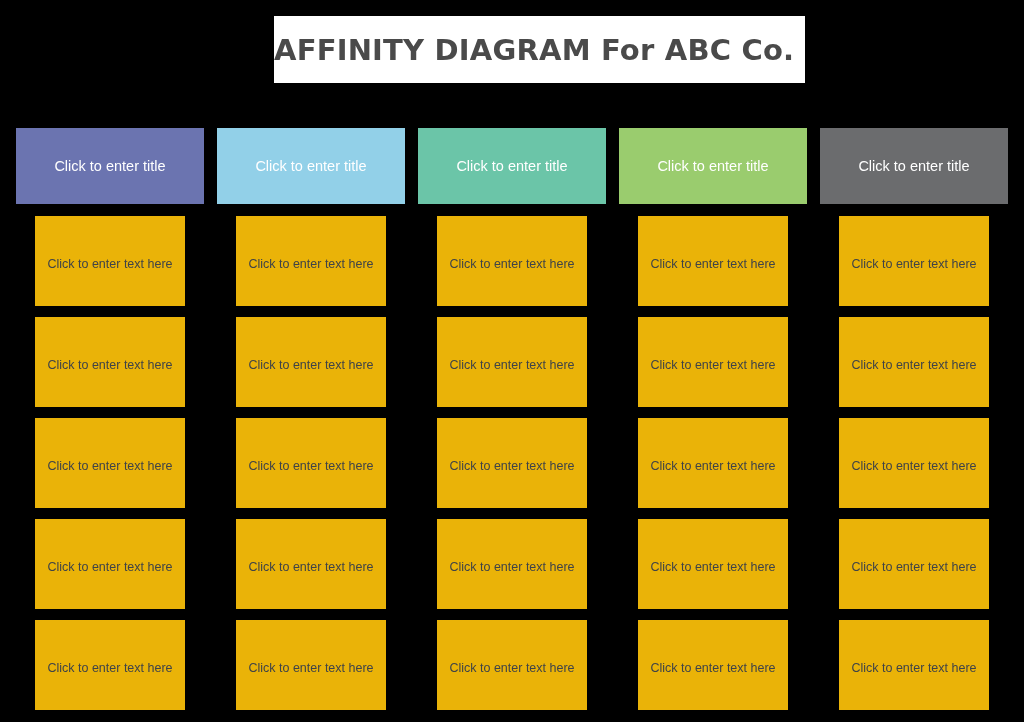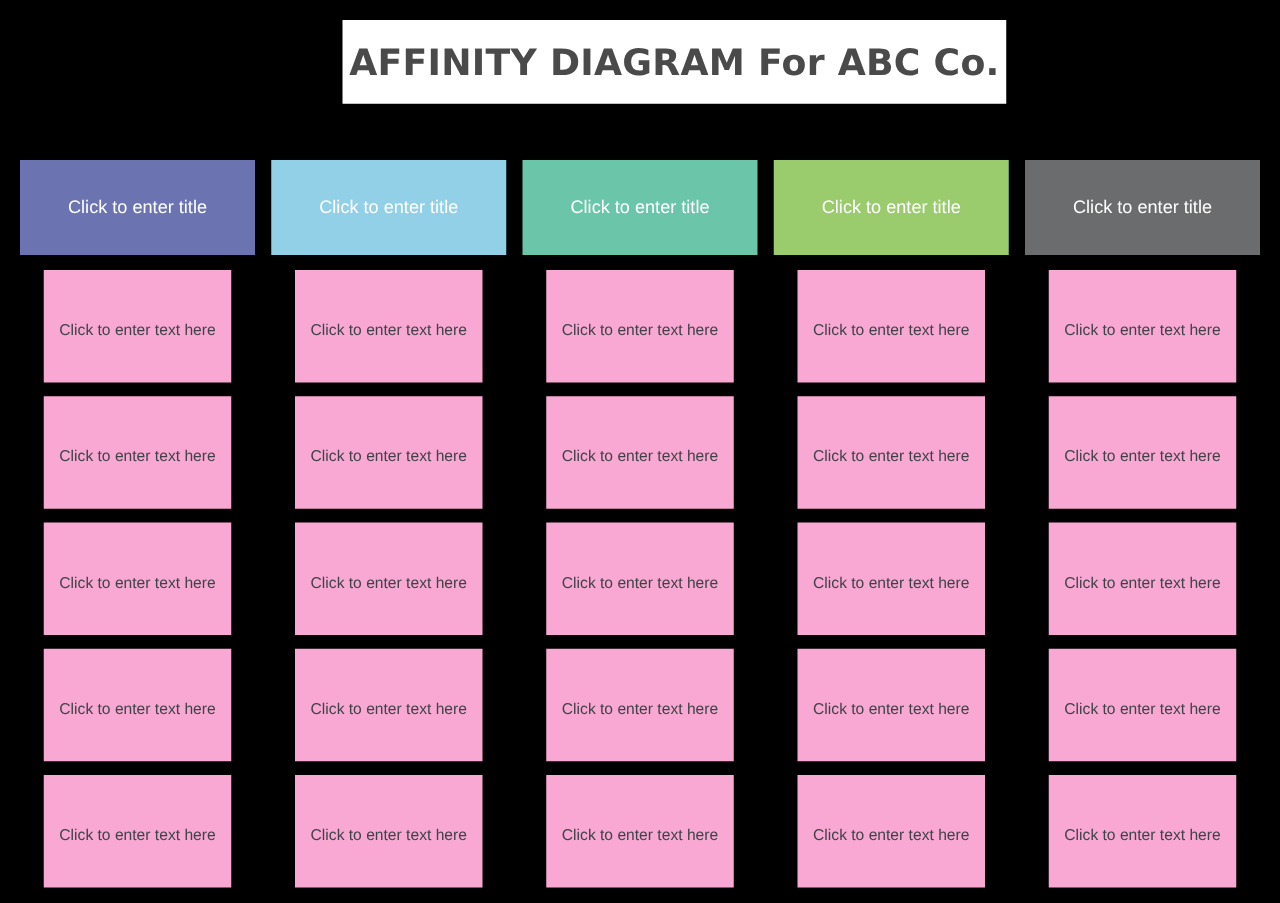--- a/index.html
+++ b/index.html
@@ -18,21 +18,21 @@
   
   #title-panel {
     position: absolute;
     left: 274px;
     top: 16px;
     width: 531px;
     height: 67px;
     background: #ffffff;
     display: flex;
     align-items: center;
-    justify-content: center;
+    justify-content: flex-start;
   }
   #title-text {
     font-size: 29px;
     font-weight: bold;
     color: #4a4a4a;
     letter-spacing: 0.2px;
     white-space: nowrap;
     font-family: "DejaVu Sans", sans-serif;
   }
 
@@ -65,21 +65,21 @@
   }
   .cards {
     position: absolute;
     top: 88px;
     left: 19px;
     width: 150px;
   }
   .card {
     width: 150px;
     height: 90px;
-    background: #f9a8d4;
+    background: #eab308;
     margin-bottom: 11px;
     display: flex;
     align-items: center;
     justify-content: center;
     box-sizing: border-box;
   }
   .card-label {
     font-size: 12.5px;
     color: #3f4348;
     white-space: nowrap;

